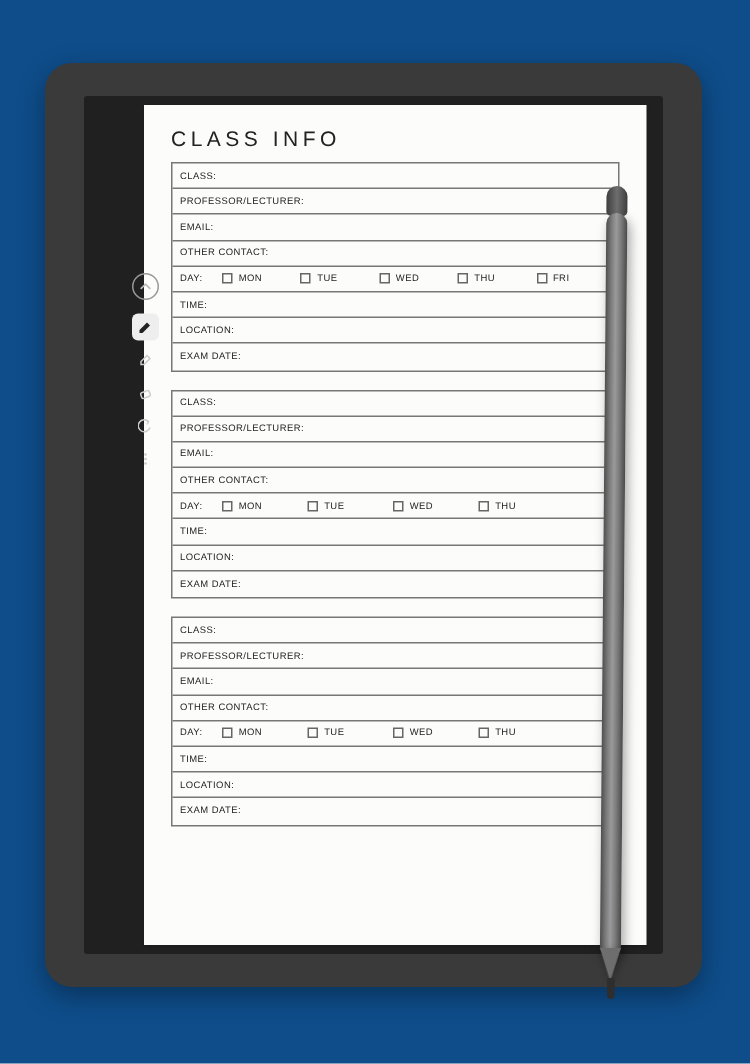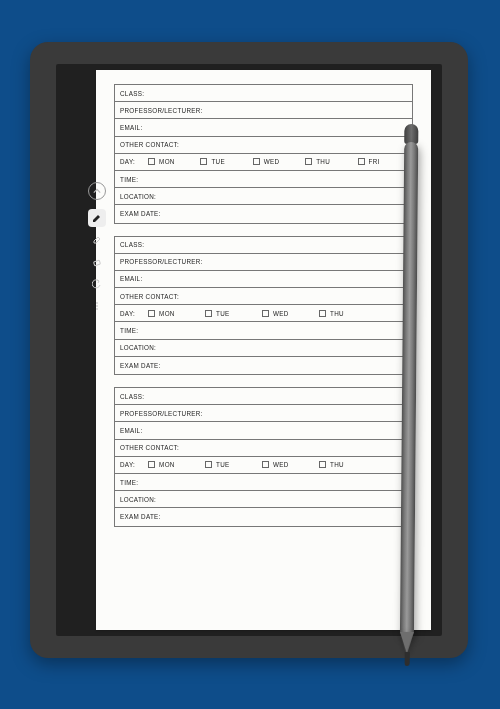--- a/index.html
+++ b/index.html
@@ -172,20 +172,21 @@
     border-radius: 0 0 3px 3px;
   }
 </style>
 </head>
 <body>
 
 <div class="tablet">
   <div class="screen">
 
     <div class="page">
+      <div class="title">CLASS INFO</div>
 
       <div id="blocks-mount">
           <div class="block">
             <div class="row">
               <span class="label">CLASS:</span>
             </div>
             <div class="row">
               <span class="label">PROFESSOR/LECTURER:</span>
             </div>
             <div class="row">

